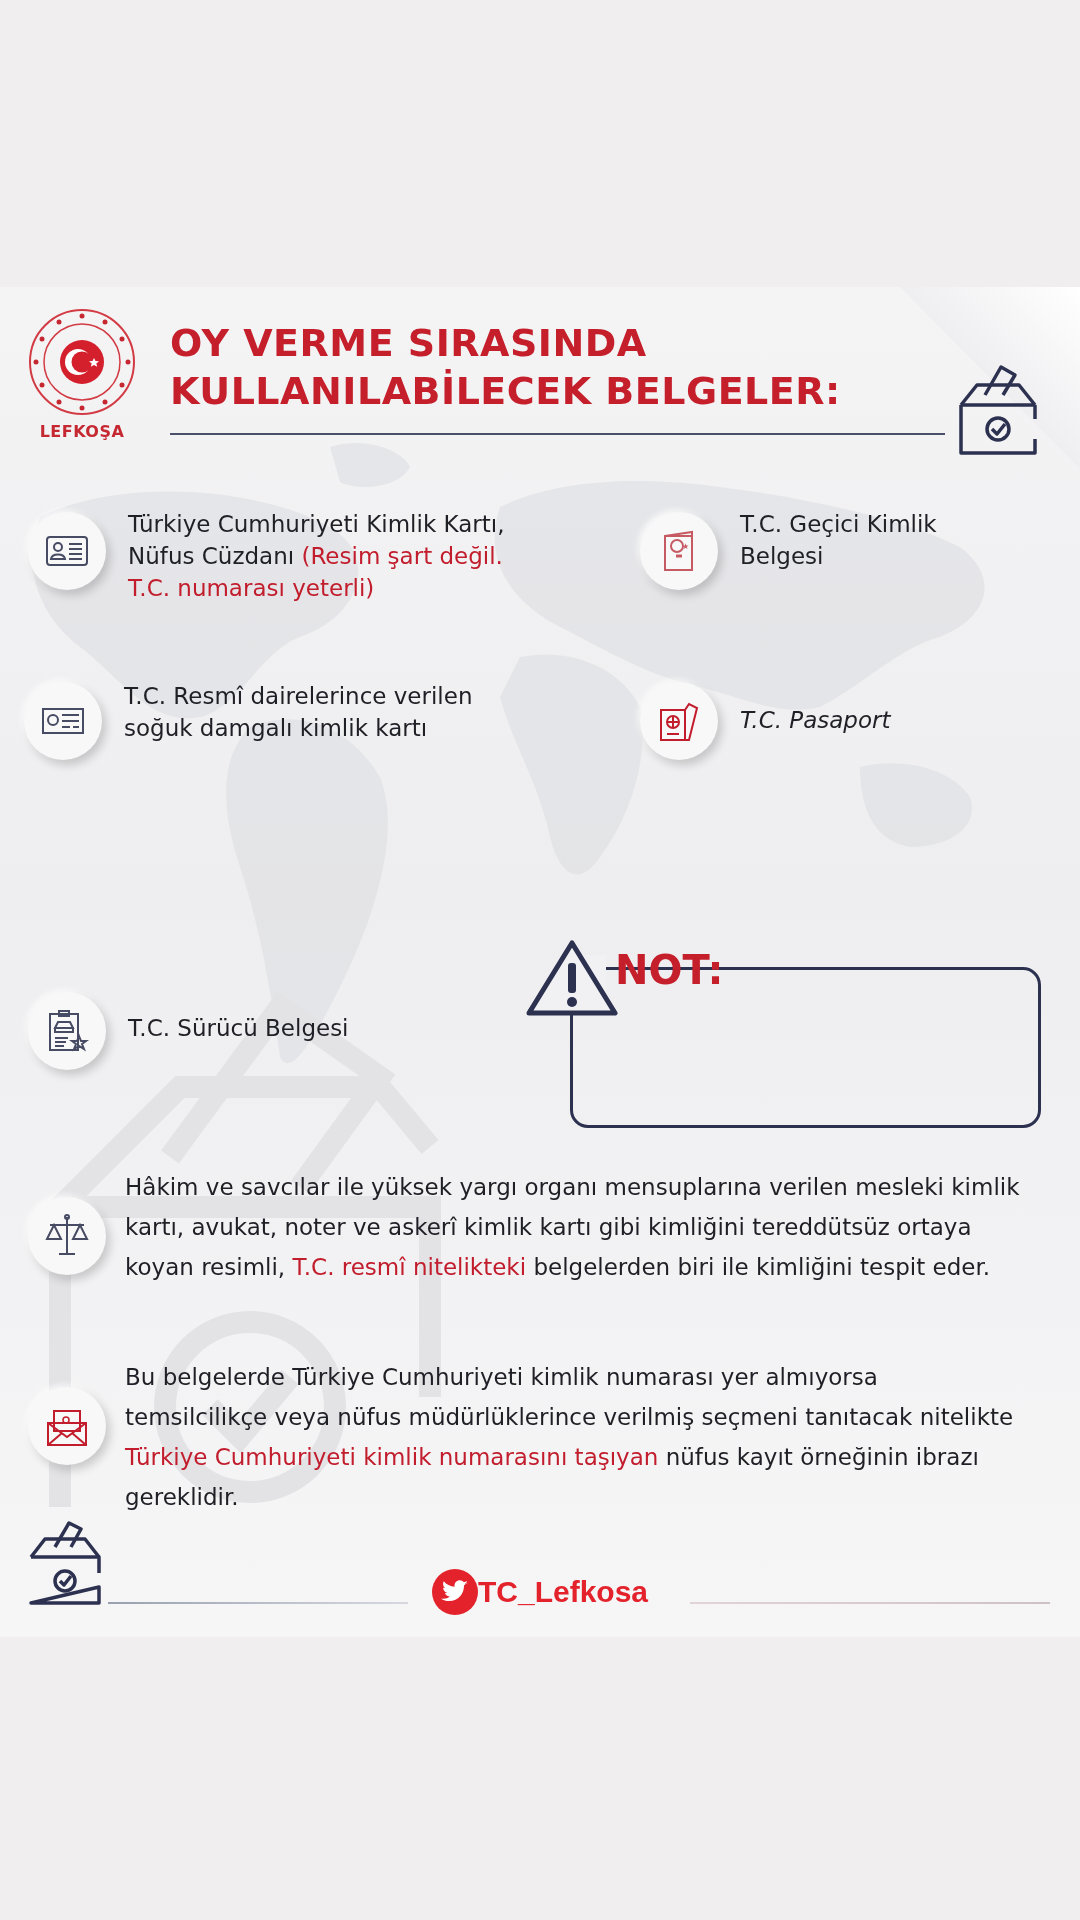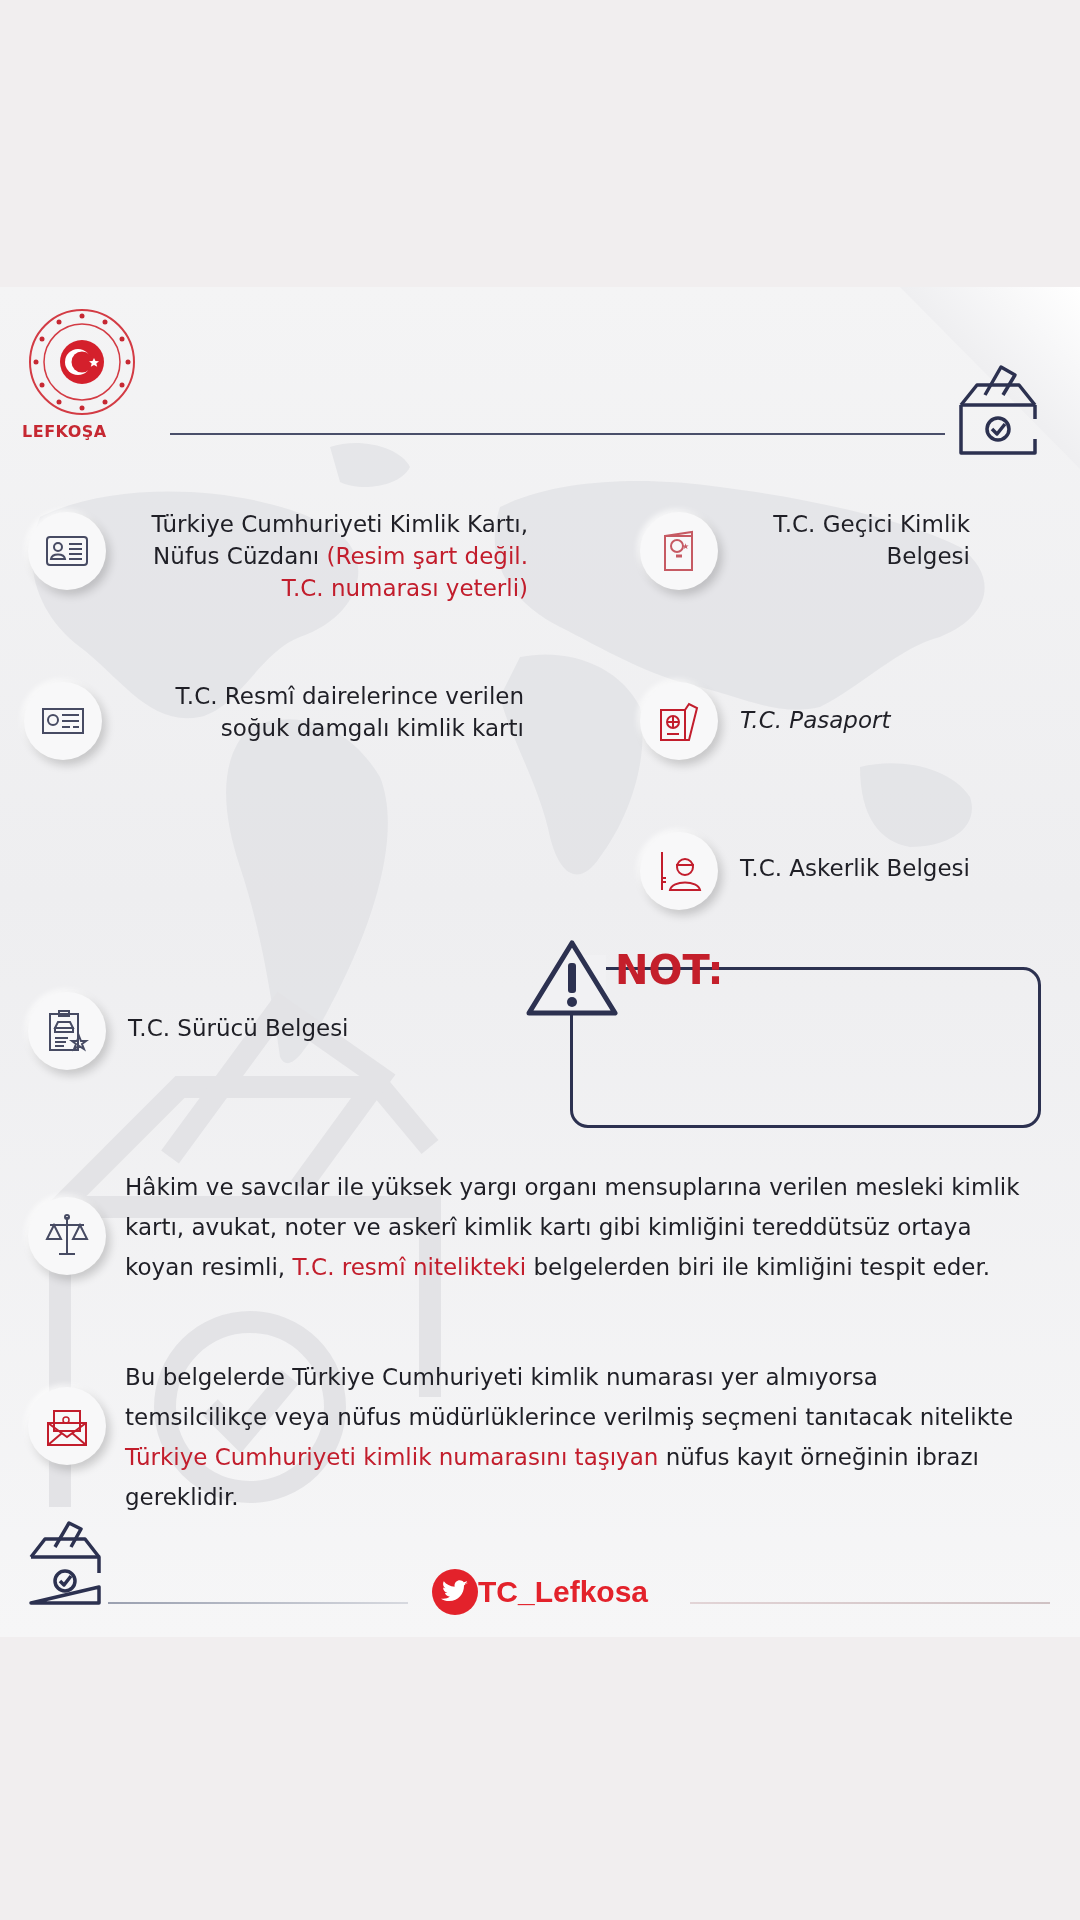--- a/index.html
+++ b/index.html
@@ -18,37 +18,37 @@
     .card .shine {
       position: absolute; right: 0; top: 0; width: 180px; height: 260px;
       background: linear-gradient(225deg, #ffffff 0%, #e7e7ea 60%, rgba(230,230,233,0) 100%);
       clip-path: polygon(0 0, 100% 0, 100% 70%);
     }
     
     .map { position: absolute; left: 0; top: 0; width: 1080px; height: 1350px; opacity: .55; }
     .ghost { position: absolute; left: 0; top: 0; width: 1080px; height: 1350px; }
 
     .seal { position: absolute; left: 27px; top: 20px; width: 110px; height: 110px; }
-    .seal-city { position: absolute; left: 22px; top: 135px; width: 120px; 
+    .seal-city { position: absolute; left: 22px; top: 135px; width: 120px; text-align: center;
       color: #c62832; font-weight: bold; font-size: 16px; letter-spacing: .5px; }
 
     .title { position: absolute; left: 170px; top: 32px; color: #c41f2b;
       font-weight: bold; font-size: 38px; line-height: 48px; letter-spacing: .5px; }
     .title-rule { position: absolute; left: 170px; top: 146px; width: 775px; height: 2px; background: #4a4f6a; }
     .ballot-top { position: absolute; left: 955px; top: 70px; width: 86px; height: 100px; }
 
     .item { position: absolute; display: flex; align-items: flex-start; }
     .icon-circle {
       width: 78px; height: 78px; border-radius: 50%;
       background: #f8f8f9;
       box-shadow: 4px 5px 10px rgba(0,0,0,.18), -2px -2px 6px rgba(255,255,255,.9);
       display: flex; align-items: center; justify-content: center; flex: 0 0 78px;
     }
     .icon-circle svg { width: 46px; height: 46px; }
-    .item-text { font-size: 23px; line-height: 32px; margin-left: 22px; color: #1f1f26; text-align: right; }
+    .item-text { font-size: 23px; line-height: 32px; margin-left: 22px; color: #1f1f26; }
     .red { color: #c21d2c; }
 
     .note {
       position: absolute; left: 570px; top: 680px; width: 465px; height: 155px;
       border: 3px solid #2c3150; border-radius: 18px;
     }
     .note-mask { position: absolute; left: 560px; top: 668px; width: 46px; height: 40px; background: #f1f1f3; }
     .warn { position: absolute; left: 525px; top: 650px; width: 95px; height: 82px; }
     .note-title { position: absolute; left: 615px; top: 660px; font-size: 40px; font-weight: bold; color: #c41f2b; }
     .note-body { position: absolute; left: 590px; top: 750px; width: 440px; font-size: 18px; line-height: 36px; font-weight: bold; color: #2c3150; }
@@ -106,20 +106,24 @@
         <circle cx="15" cy="32" r="2.5"></circle>
         <circle cx="32" cy="15" r="2.5"></circle>
     </g>
     <circle cx="55" cy="55" r="22" fill="#d4202c"></circle>
     <circle cx="51" cy="55" r="13" fill="#ffffff"></circle>
     <circle cx="55" cy="55" r="10.5" fill="#d4202c"></circle>
     <polygon points="67,51 68.5,54 72,54.3 69.3,56.4 70.2,59.8 67,58 63.8,59.8 64.7,56.4 62,54.3 65.5,54" fill="#ffffff"></polygon>
   </svg>
   <div class="seal-city">LEFKOŞA</div>
 
+  <div class="title">
+    <div>OY VERME SIRASINDA</div>
+    <div>KULLANILABİLECEK BELGELER:</div>
+  </div>
   <div class="title-rule"></div>
 
   <svg class="ballot-top" viewBox="0 0 86 100">
     <g fill="none" stroke="#2c3150" stroke-width="3.5" stroke-linejoin="round">
       <path d="M6 48 L22 28 L64 28 L80 48"></path>
       <path d="M30 38 L46 10 L60 18 L48 38"></path>
       <path d="M6 48 L80 48 M6 48 L6 96 L80 96 L80 82 M80 62 L80 48"></path>
       <circle cx="43" cy="72" r="11"></circle>
       <path d="M37 72 L42 77 L50 67"></path>
     </g>
@@ -176,33 +180,20 @@
             <path d="M11 24 H23 M17 18 V30"></path>
             <path d="M11 36 H23"></path>
             <path d="M29 12 L33 6 L41 10 L33 42 L29 42"></path>
           </g>
         </svg>
     </div>
     <div class="item-text" style="margin-top:22px;font-style:italic;">T.C. Pasaport</div>
   </div>
 
 
-  <div class="item" style="left:640px; top:545px;">
-    <div class="icon-circle">
-      <svg viewBox="0 0 46 46">
-          <g fill="none" stroke="#c21d2c" stroke-width="2">
-            <path d="M6 4 V42 M6 30 H10 M6 34 H10"></path>
-            <circle cx="29" cy="19" r="8"></circle>
-            <path d="M20 17 H38"></path>
-            <path d="M14 42 C16 32 42 32 44 42 Z"></path>
-          </g>
-        </svg>
-    </div>
-    <div class="item-text" style="margin-top:20px;">T.C. Askerlik Belgesi</div>
-  </div>
 
   <div class="item" style="left:28px; top:705px;">
     <div class="icon-circle">
       <svg viewBox="0 0 46 46">
           <g fill="none" stroke="#474b63" stroke-width="2">
             <rect x="6" y="6" width="28" height="36"></rect>
             <rect x="15" y="3" width="10" height="5"></rect>
             <path d="M11 20 L14 14 H26 L29 20 Z M11 20 H29 V24 H11 Z"></path>
             <path d="M11 30 H24 M11 34 H22 M11 38 H20"></path>
             <polygon points="35,28 37,33 42,33 38,36 40,41 35,38 30,41 32,36 28,33 33,33"></polygon>

